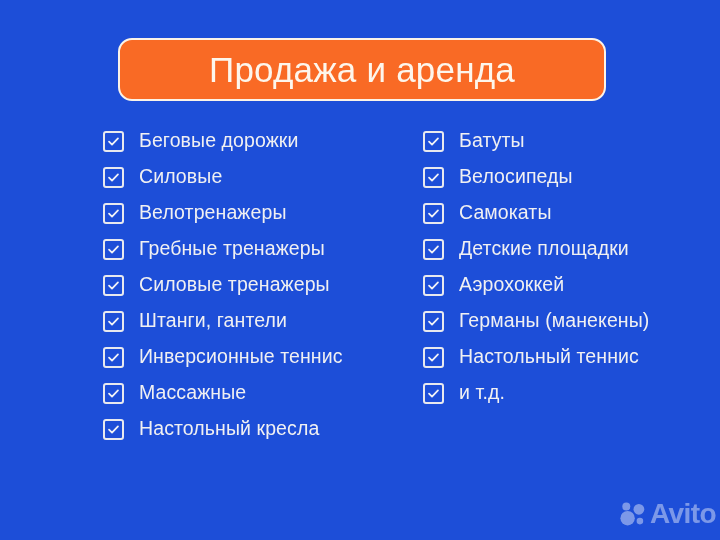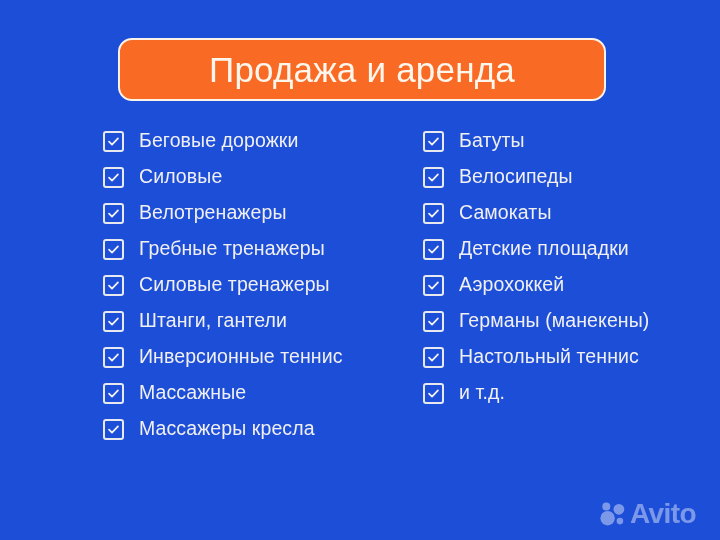--- a/index.html
+++ b/index.html
@@ -95,21 +95,21 @@
     font-size: 19.5px;
     font-weight: 400;
     line-height: 1;
     white-space: nowrap;
     letter-spacing: 0.1px;
   }
 
   
   .watermark {
     position: absolute;
-    right: 24px;
+    right: 4px;
     bottom: 12px;
     display: flex;
     align-items: center;
     gap: 5px;
     opacity: 0.42;
     margin-top: 39px;
   }
   .wm-logo {
     display: block;
     width: 25px;
@@ -198,21 +198,21 @@
             </svg>
           </div>
           <span class="item-label">Массажные</span>
         </div>
         <div class="item">
           <div class="checkbox">
             <svg viewBox="0 0 14 14">
               <path d="M2.2 7.2 L5.4 10.3 L11.8 3.6"></path>
             </svg>
           </div>
-          <span class="item-label">Массажеры кресла</span>
+          <span class="item-label">Настольный кресла</span>
         </div>
       </div>
     <div class="col col-right">
         <div class="item">
           <div class="checkbox">
             <svg viewBox="0 0 14 14">
               <path d="M2.2 7.2 L5.4 10.3 L11.8 3.6"></path>
             </svg>
           </div>
           <span class="item-label">Батуты</span>

